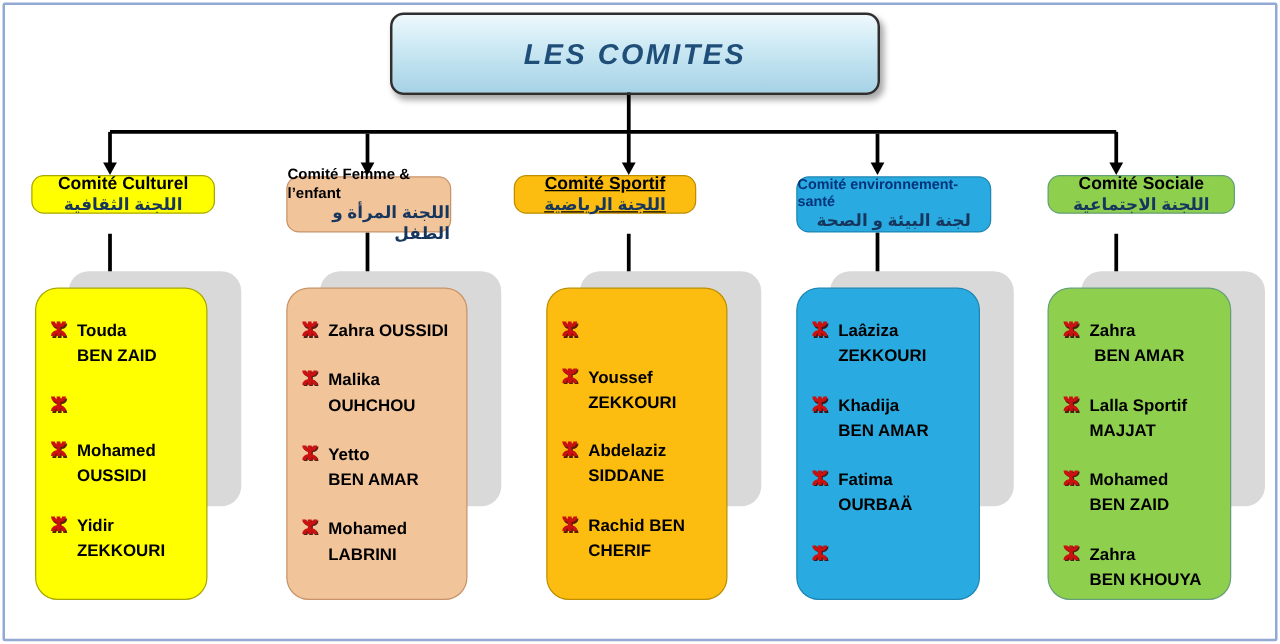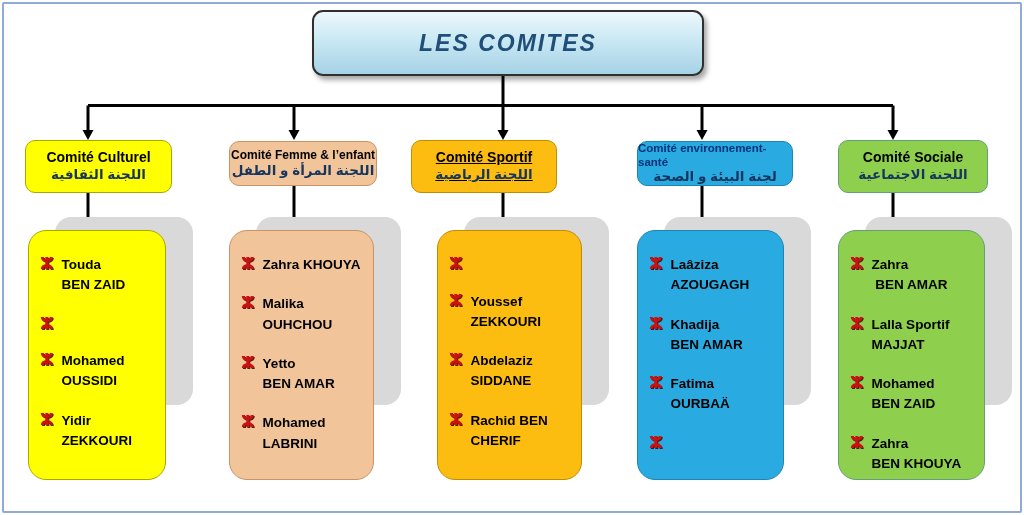--- a/index.html
+++ b/index.html
@@ -18,21 +18,21 @@
     position:absolute;left:312px;top:10px;width:388px;height:62px;
     border:2px solid #2f2f2f;border-radius:11px;
     background:linear-gradient(180deg,#eef8fc 0%,#cdeaf4 40%,#a6d2e6 100%);
     box-shadow:3px 4px 5px rgba(0,0,0,0.35);
     display:flex;align-items:center;justify-content:center;gap:22px;
     color:#1f4e79;font-weight:bold;font-style:italic;font-size:23px;letter-spacing:2px;
   }
 
   
   .header-box{
-    position:absolute;top:140px;height:53px;border-radius:10px;
+    position:absolute;top:140px;height:31px;border-radius:10px;
     background:var(--fill);border:1.5px solid var(--edge);
     display:flex;flex-direction:column;align-items:center;justify-content:center;
     box-sizing:border-box;line-height:1.25;
   }
   .header-fr{font-weight:bold;color:#000;font-size:14px;}
   .c2 .header-fr{font-size:12px;}
   .c4 .header-fr{font-size:11.5px;color:#00337a;}
   .header-ar{font-size:13.5px;color:#17365d;direction:rtl;font-weight:bold;}
 
   .shadow-box{
@@ -53,21 +53,21 @@
   }
   .mname{
     font-weight:bold;color:#000;font-size:13.5px;line-height:1.5;
     white-space:pre-line;
   }
 
   
   .c1 .header-box{left:25px;width:147px;}
   .c1 .member-box{left:28px;width:138px;}
   .c1 .shadow-box{left:55px;width:138px;}
-  .c2 .header-box{left:229px;width:148px;top:141px;height:45px;}
+  .c2 .header-box{left:229px;width:132px;top:141px;height:45px;}
   .c2 .member-box{left:229px;width:145px;}
   .c2 .shadow-box{left:256px;width:145px;}
   .c3 .header-box{left:411px;width:146px;text-decoration:underline;}
   .c3 .member-box{left:437px;width:145px;}
   .c3 .shadow-box{left:464px;width:145px;}
   .c4 .header-box{left:637px;width:156px;top:141px;height:45px;}
   .c4 .member-box{left:637px;width:147px;}
   .c4 .shadow-box{left:664px;width:147px;}
   .c5 .header-box{left:838px;width:150px;}
   .c5 .member-box{left:838px;width:147px;}
@@ -140,21 +140,21 @@
 
 <div class="column c2" style="--fill: #f2c49a; --edge: #c79367;">
   <div class="shadow-box"></div>
   <div class="header-box">
     <div class="header-fr">Comité Femme &amp; l’enfant</div>
     <div class="header-ar">اللجنة المرأة و الطفل</div>
   </div>
   <div class="member-box">
     <div class="member">
         <span class="bullet">ⵣ</span>
-        <span class="mname">Zahra KHOUYA</span>
+        <span class="mname">Zahra OUSSIDI</span>
       </div>
     <div class="member">
         <span class="bullet">ⵣ</span>
         <span class="mname">Malika
 OUHCHOU</span>
       </div>
     <div class="member">
         <span class="bullet">ⵣ</span>
         <span class="mname">Yetto
 BEN AMAR</span>
@@ -198,21 +198,21 @@
 <div class="column c4" style="--fill: #29abe2; --edge: #1d85b3;">
   <div class="shadow-box"></div>
   <div class="header-box">
     <div class="header-fr">Comité environnement-santé</div>
     <div class="header-ar">لجنة البيئة و الصحة</div>
   </div>
   <div class="member-box">
     <div class="member">
         <span class="bullet">ⵣ</span>
         <span class="mname">Laâziza
-AZOUGAGH</span>
+ZEKKOURI</span>
       </div>
     <div class="member">
         <span class="bullet">ⵣ</span>
         <span class="mname">Khadija
 BEN AMAR</span>
       </div>
     <div class="member">
         <span class="bullet">ⵣ</span>
         <span class="mname">Fatima
 OURBAÄ</span>

